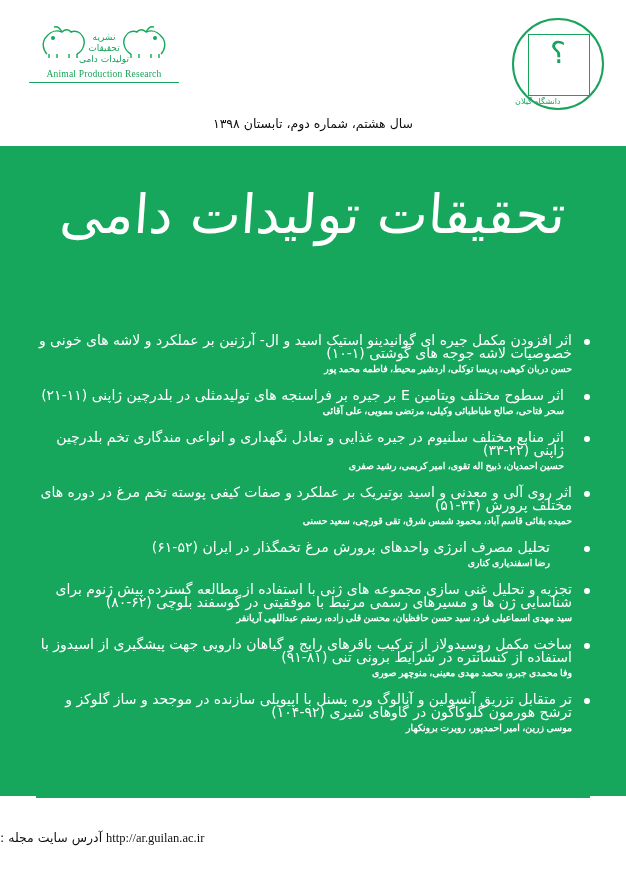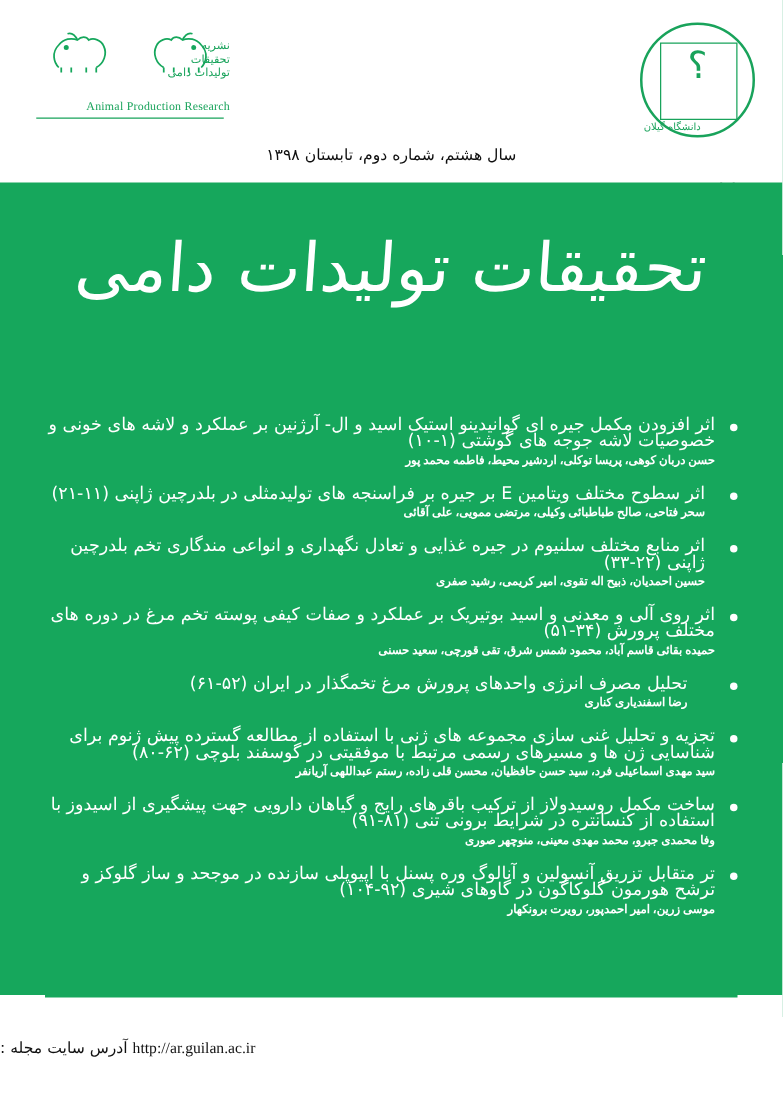--- a/index.html
+++ b/index.html
@@ -70,37 +70,38 @@
     font-size: 8px;
     letter-spacing: 0.5px;
   }
 
   .journal-logo {
     position: absolute;
     top: 20px;
     left: 24px;
     width: 160px;
     height: 92px;
+    text-align: center;
   }
   .journal-logo .cows {
     position: relative;
     height: 40px;
   }
   .journal-logo .cows svg { display: block; margin: 0 auto; }
   .journal-logo .fa-lines {
     color: #19a35b;
     font-size: 9px;
     line-height: 11px;
     margin-top: -28px;
     position: relative;
   }
   .journal-logo .en-line {
     color: #19a35b;
     font-size: 9.5px;
-    margin-top: 16px;
+    margin-top: 4px;
     font-family: "Liberation Serif", serif;
     letter-spacing: 0.2px;
   }
   .journal-logo .rule {
     width: 150px;
     height: 1px;
     background: #19a35b;
     margin: 3px auto 0;
   }
 

